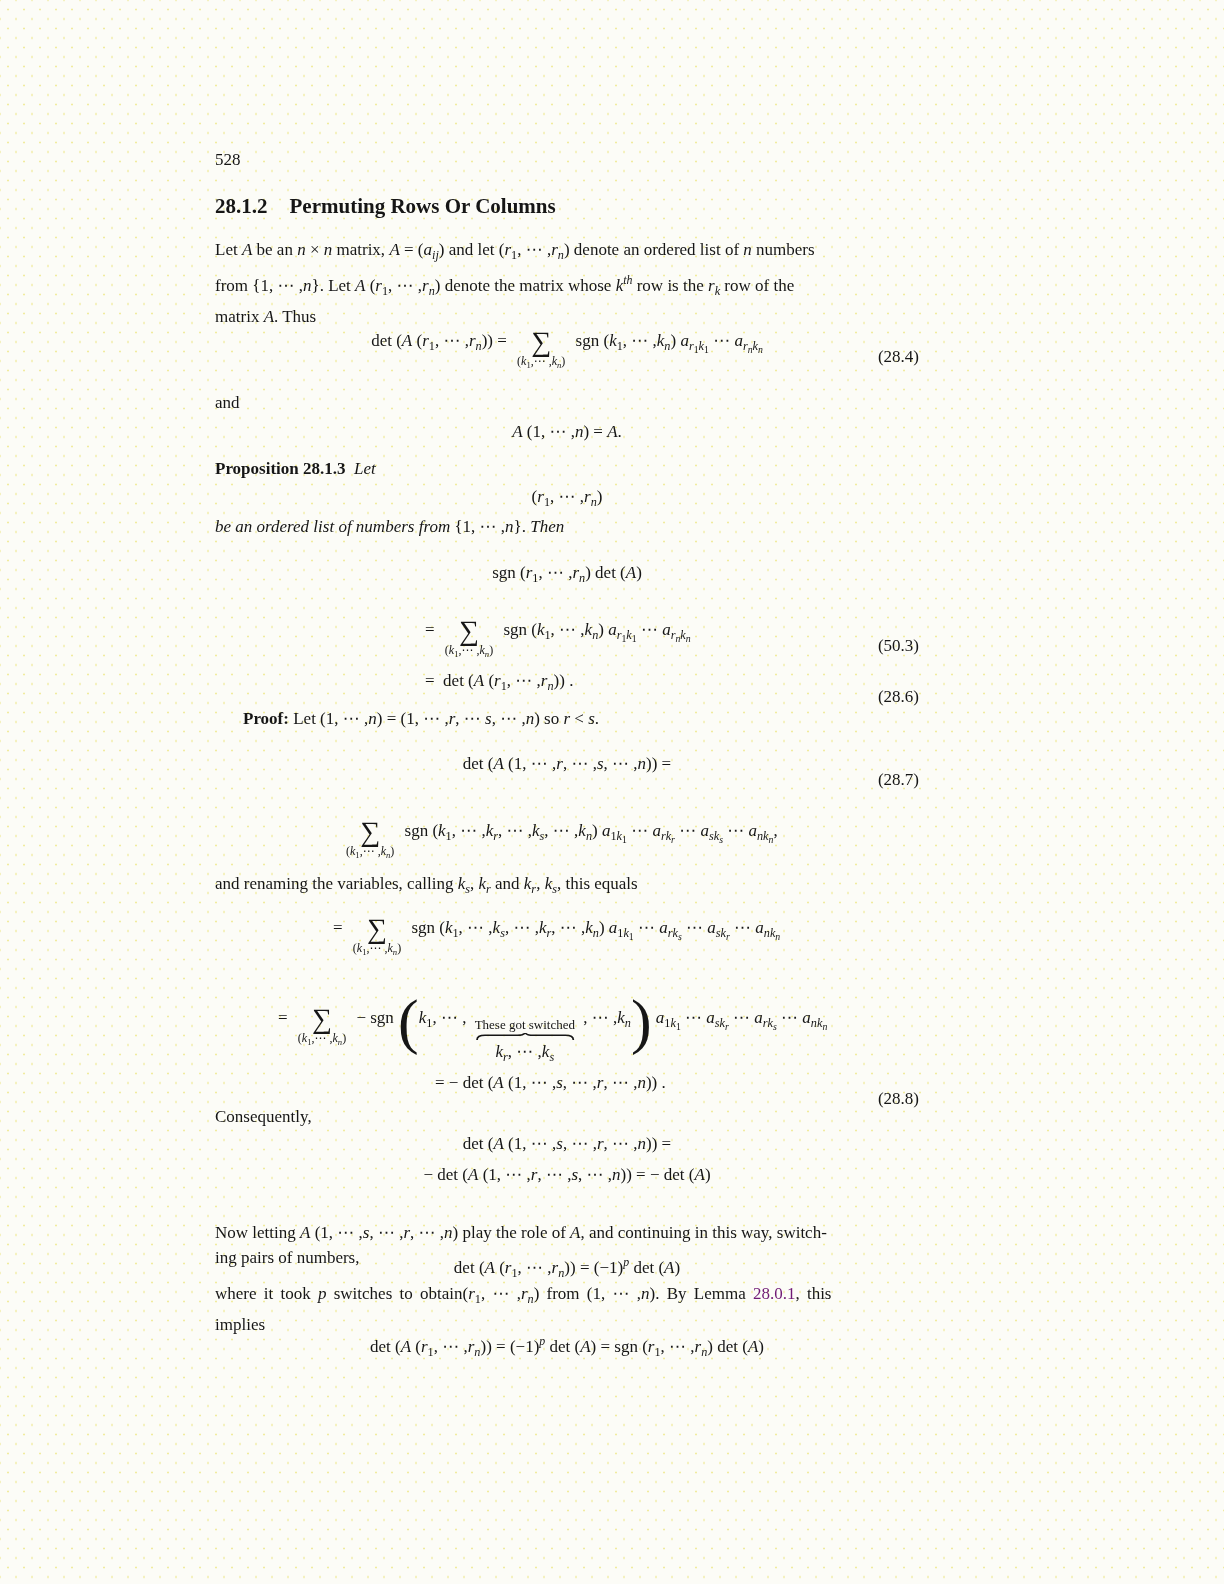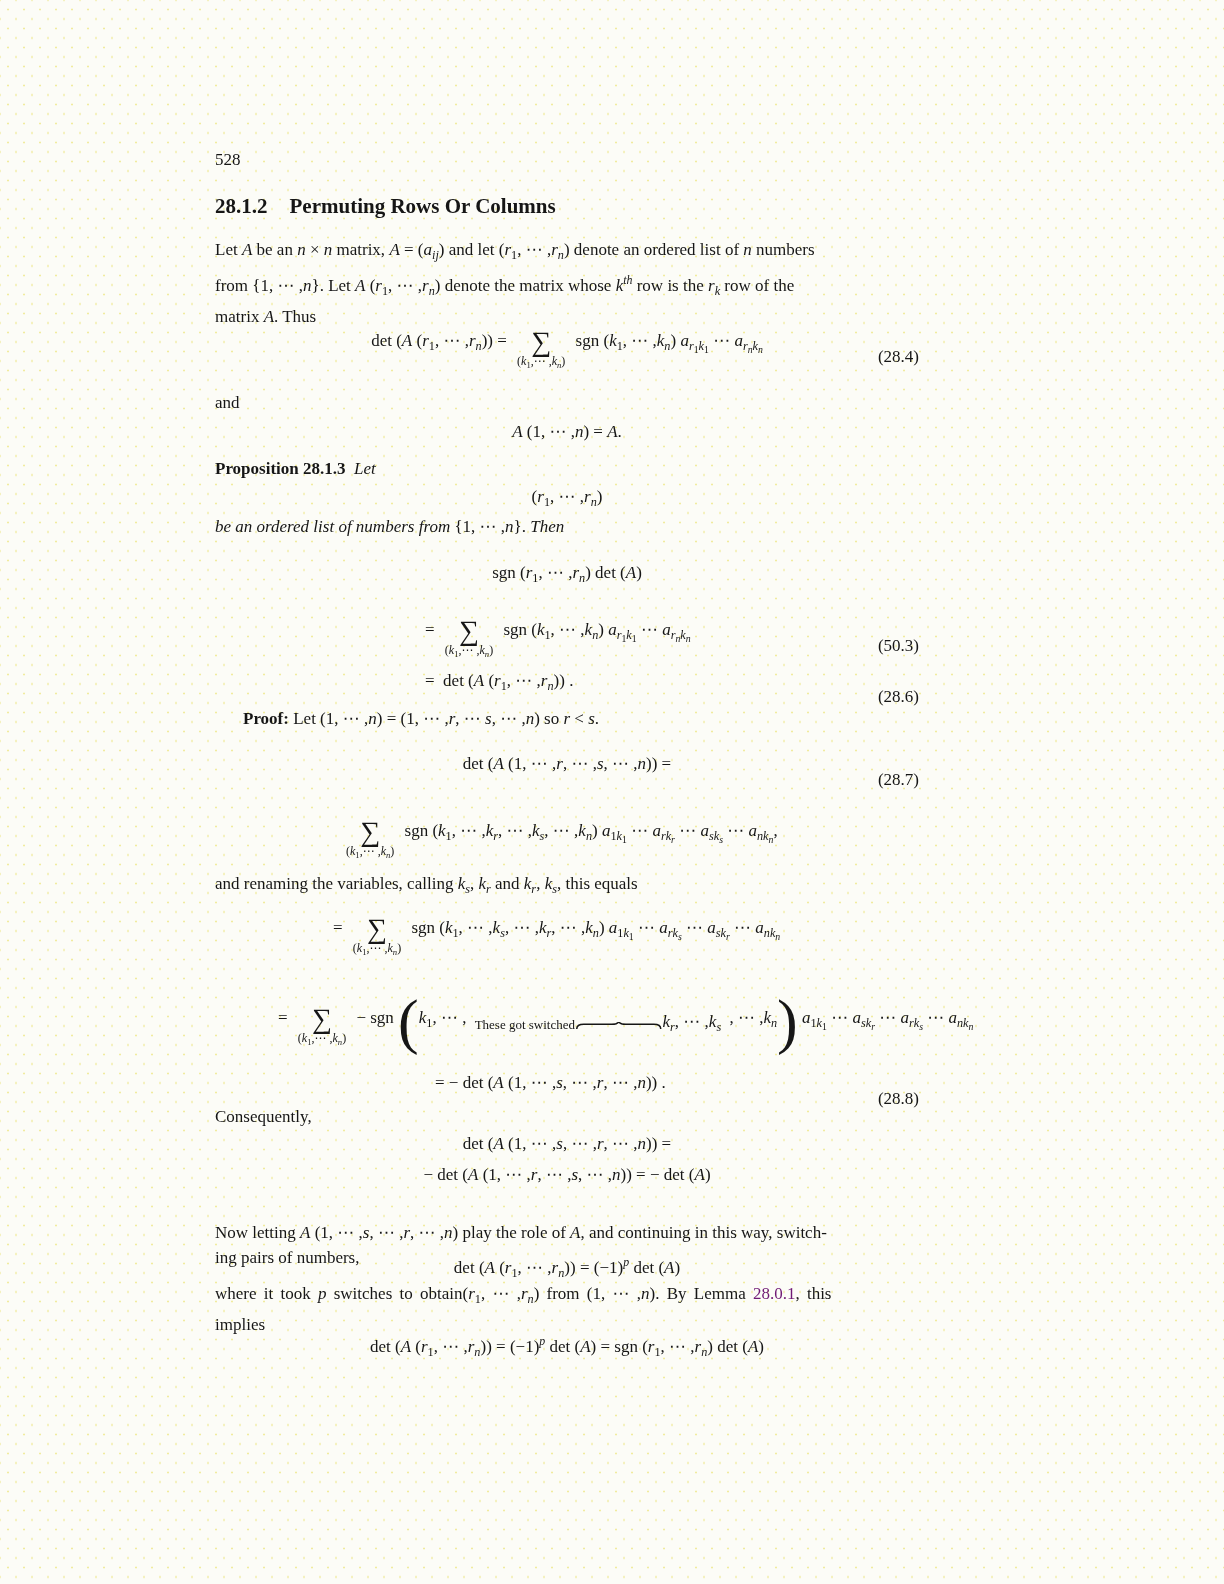--- a/index.html
+++ b/index.html
@@ -23,21 +23,21 @@
   sub{font-size:.72em;}
   sub sub{font-size:.8em;}
   sup{font-size:.7em;}
   
   .sum{display:inline-flex;flex-direction:column;align-items:center;height:26px;overflow:visible;vertical-align:middle;margin:0 6px;}
   .sg{font-size:28px;line-height:26px;}
   .sl{font-size:12px;line-height:13px;white-space:nowrap;}
   
   .bp{font-size:62px;line-height:0;vertical-align:-19px;font-weight:400;}
   
-  .ob{display:inline-flex;flex-direction:row;align-items:center;vertical-align:-6px;padding:0 4px;text-align:right;}
+  .ob{display:inline-flex;flex-direction:column;align-items:center;vertical-align:-6px;padding:0 4px;text-align:right;}
   .obl{font-size:13px;line-height:15px;white-space:nowrap;}
   .obsvg{width:100%;height:7px;display:block;margin:1px 0 0 0;}
   .obc{line-height:24px;}
   .header-row{font-size:17px;}
   .pageno{position:absolute;left:0;top:0;}
   .chap{position:absolute;right:0;top:0;letter-spacing:-0.2px;}
   .sechead{font-size:21px;font-weight:bold;}
   .secnum{margin-right:22px;}
   .para{text-align:left;}
   .it{font-style:italic;}

